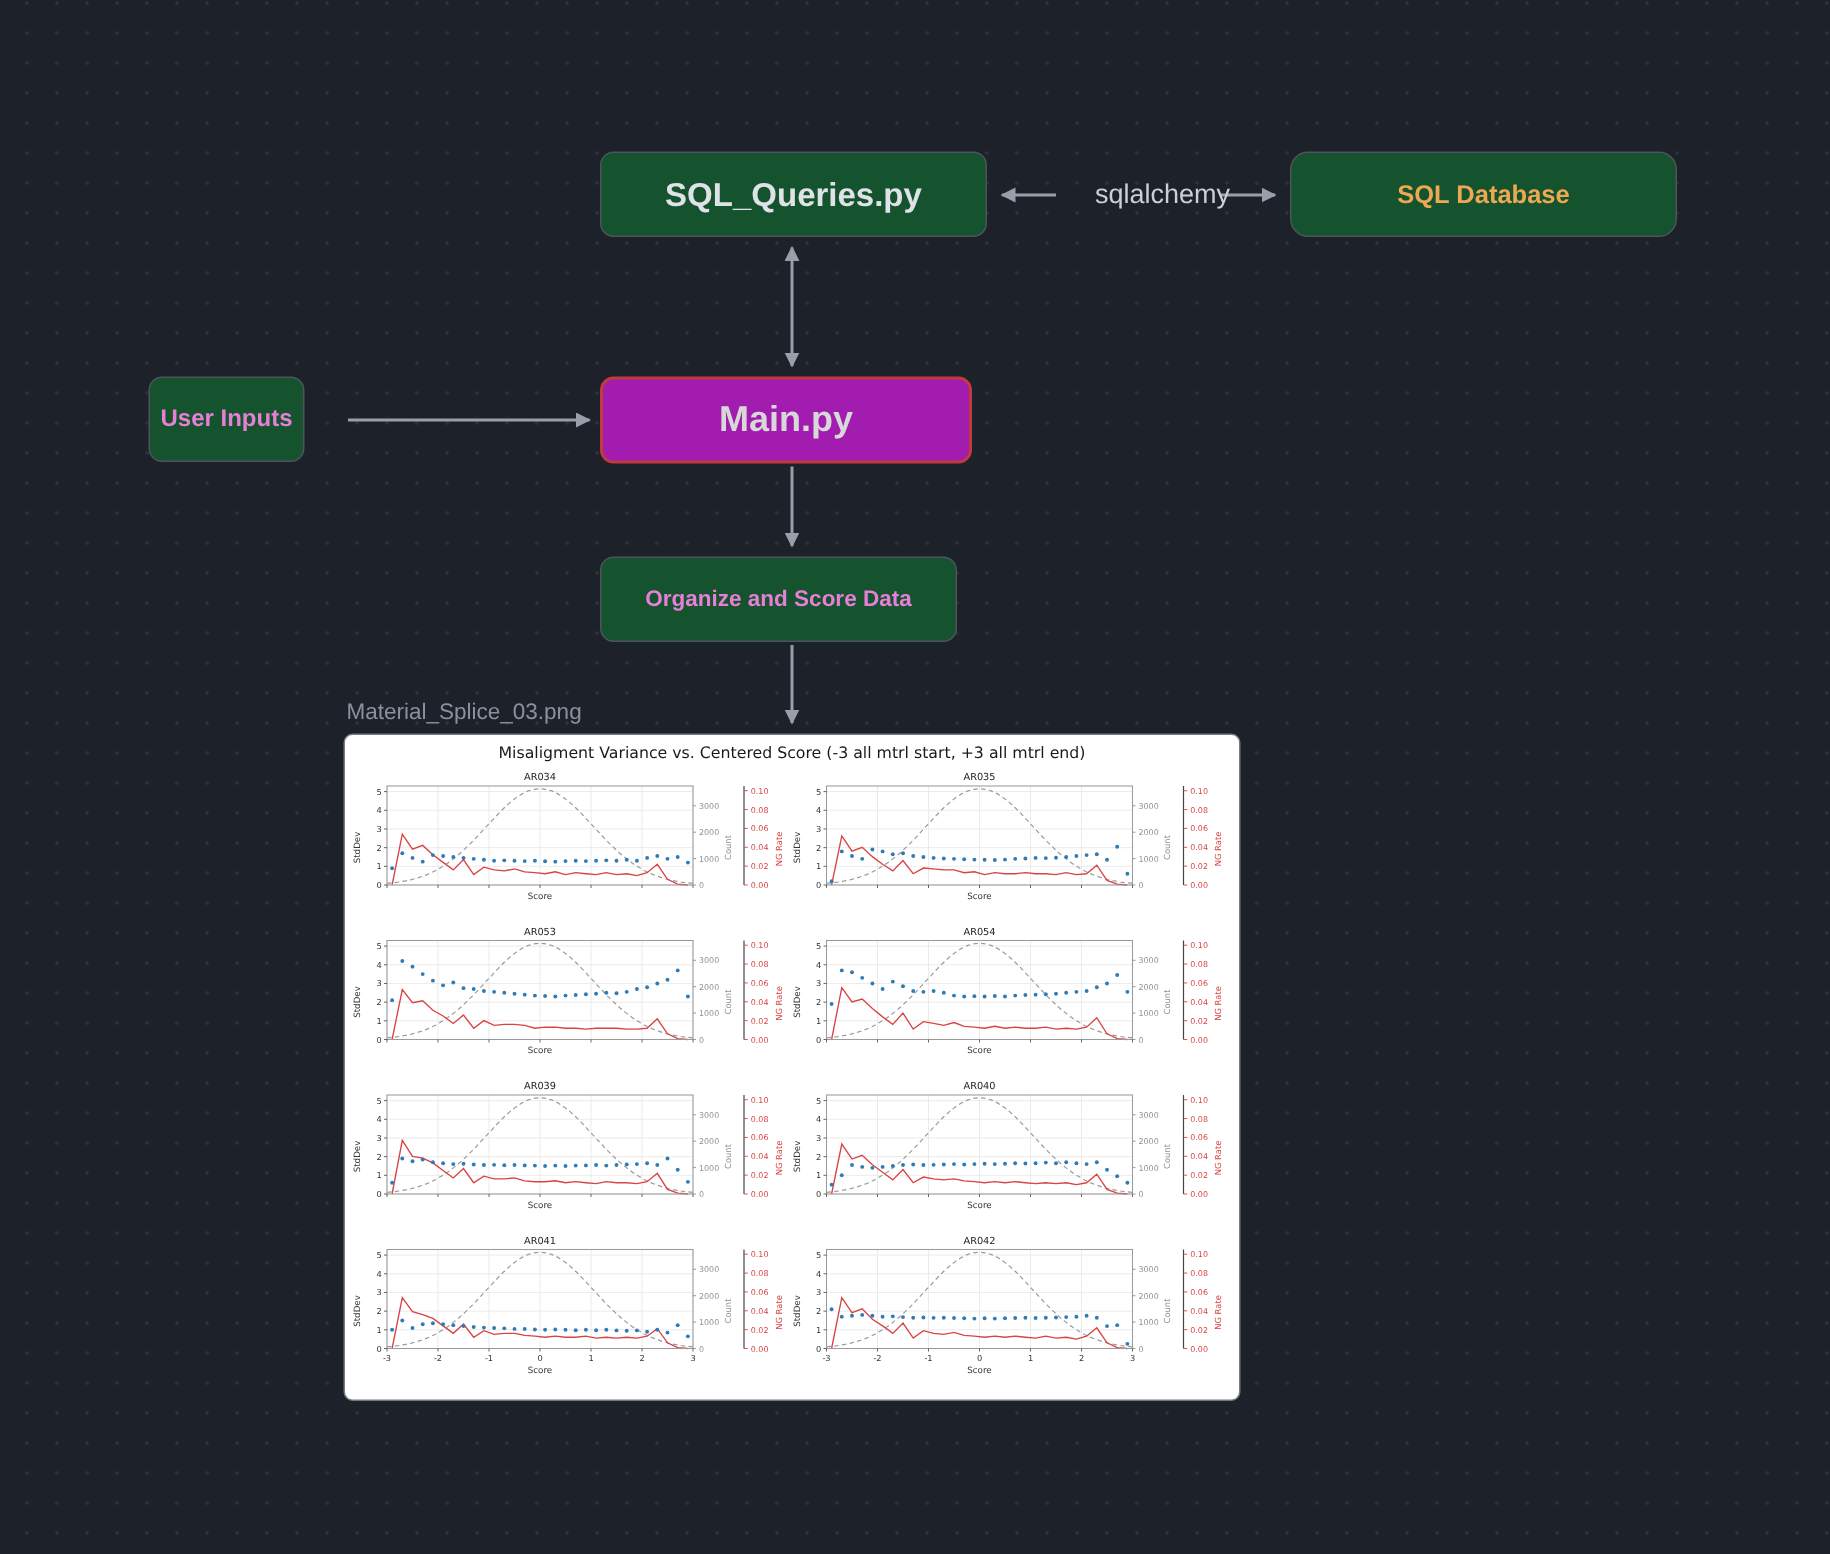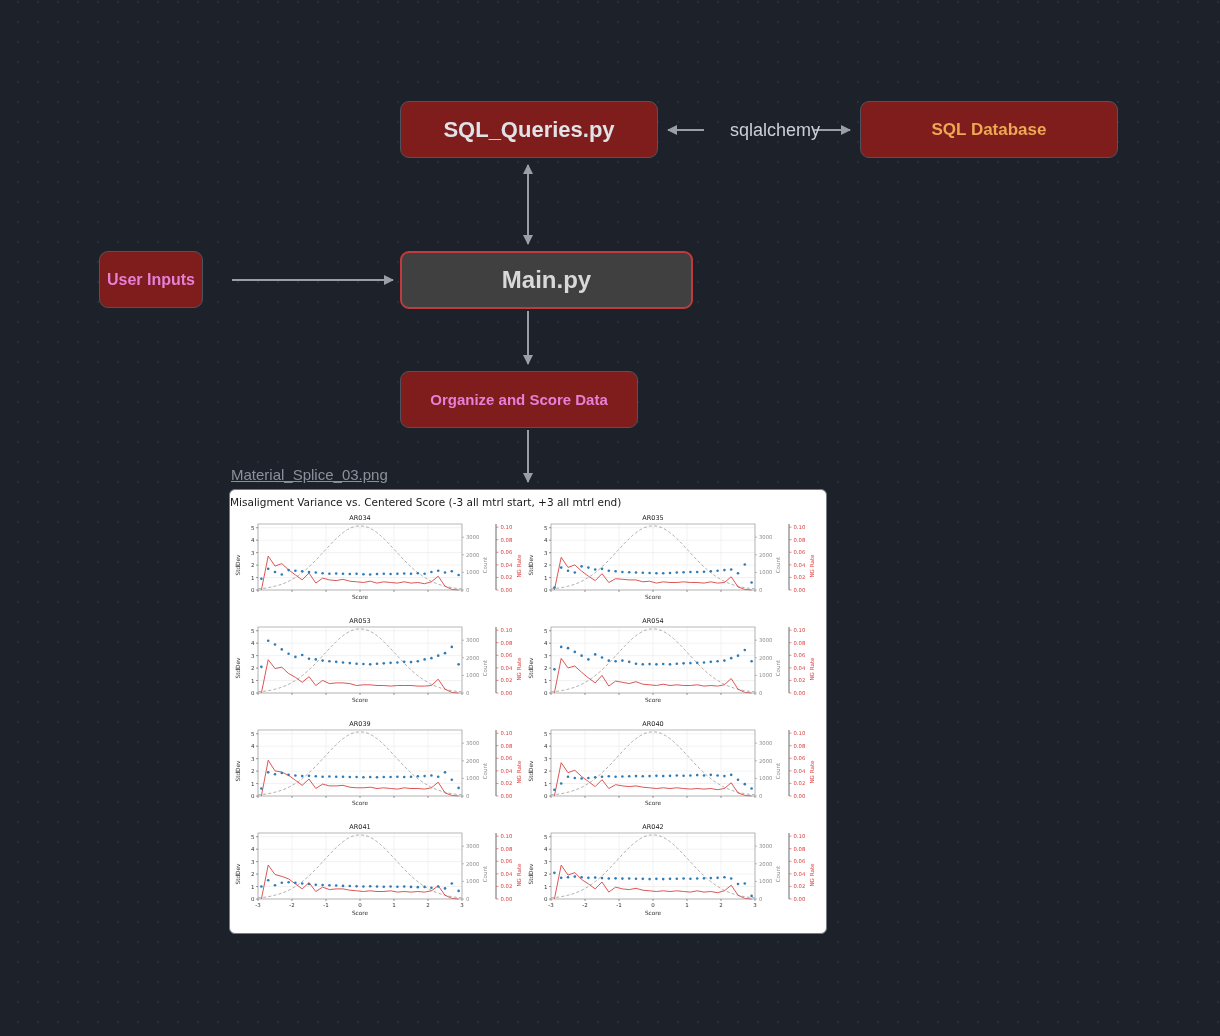--- a/index.html
+++ b/index.html
@@ -6,50 +6,50 @@
   body{
     width:1220px;height:1036px;overflow:hidden;position:relative;
     background-color:#1d212a;
     background-image:radial-gradient(circle,#2a2f3a 1.1px,transparent 1.4px);
     background-size:20px 20px;
     background-position:8px 12px;
     font-family:"Liberation Sans",sans-serif;
   }
   .node{
     position:absolute;border:1.6px solid #4e535d;border-radius:9px;
-    background:#7f1d1d;display:flex;align-items:center;justify-content:center;
+    background:#14532d;display:flex;align-items:center;justify-content:center;
     box-sizing:border-box;
   }
   .node .lbl{font-weight:bold;text-align:center;}
   #node-sql-queries{left:400px;top:101px;width:258px;height:57px;}
   #node-sql-queries .lbl{font-size:22px;color:#dfe2e7;}
-  #node-sql-database{left:860px;top:101px;width:258px;height:57px;}
+  #node-sql-database{left:860px;top:101px;width:258px;height:57px;border-radius:12px;}
   #node-sql-database .lbl{font-size:17px;color:#eda853;}
-  #node-main{left:400px;top:251px;width:293px;height:58px;border:2px solid #c13a3e;background:#404040;}
+  #node-main{left:400px;top:251px;width:248px;height:58px;border:2px solid #c13a3e;background:#a21caf;}
   #node-main .lbl{font-size:24px;color:#d8d8d8;}
   #node-user-inputs{left:99px;top:251px;width:104px;height:57px;}
   #node-user-inputs .lbl{font-size:16px;color:#e77fd7;}
   #node-organize{left:400px;top:371px;width:238px;height:57px;}
   #node-organize .lbl{font-size:15px;color:#e77fd7;}
   #edge-layer{position:absolute;left:0;top:0;width:1220px;height:1036px;pointer-events:none;}
   #edge-layer path{pointer-events:stroke;}
   #sqlalchemy-label{
     position:absolute;left:759px;top:130px;transform:translate(-50%,-50%);
     font-size:18px;color:#ccd0d6;white-space:nowrap;margin-left:16px;
   }
   #figure-file-label{
-    position:absolute;left:231px;top:466px;font-size:15px;color:#8b919c;text-decoration:underline;
+    position:absolute;left:231px;top:466px;font-size:15px;color:#8b919c;
   }
   #figure-card{
     position:absolute;left:229px;top:489px;width:598px;height:445px;
     background:#ffffff;border:1px solid #757b86;border-radius:6px;
     box-sizing:border-box;
   }
   #figure-title{
-    position:absolute;top:6px;left:0;right:0;text-align:left;
+    position:absolute;top:6px;left:0;right:0;text-align:center;
     font-family:"DejaVu Sans",sans-serif;font-size:10.5px;color:#1a1a1a;
   }
   #figure-subplots{
     position:absolute;top:22px;left:4px;
     display:grid;grid-template-columns:293px 293px;grid-template-rows:repeat(4,103px);
   }
 </style>
 </head>
 <body>
 

